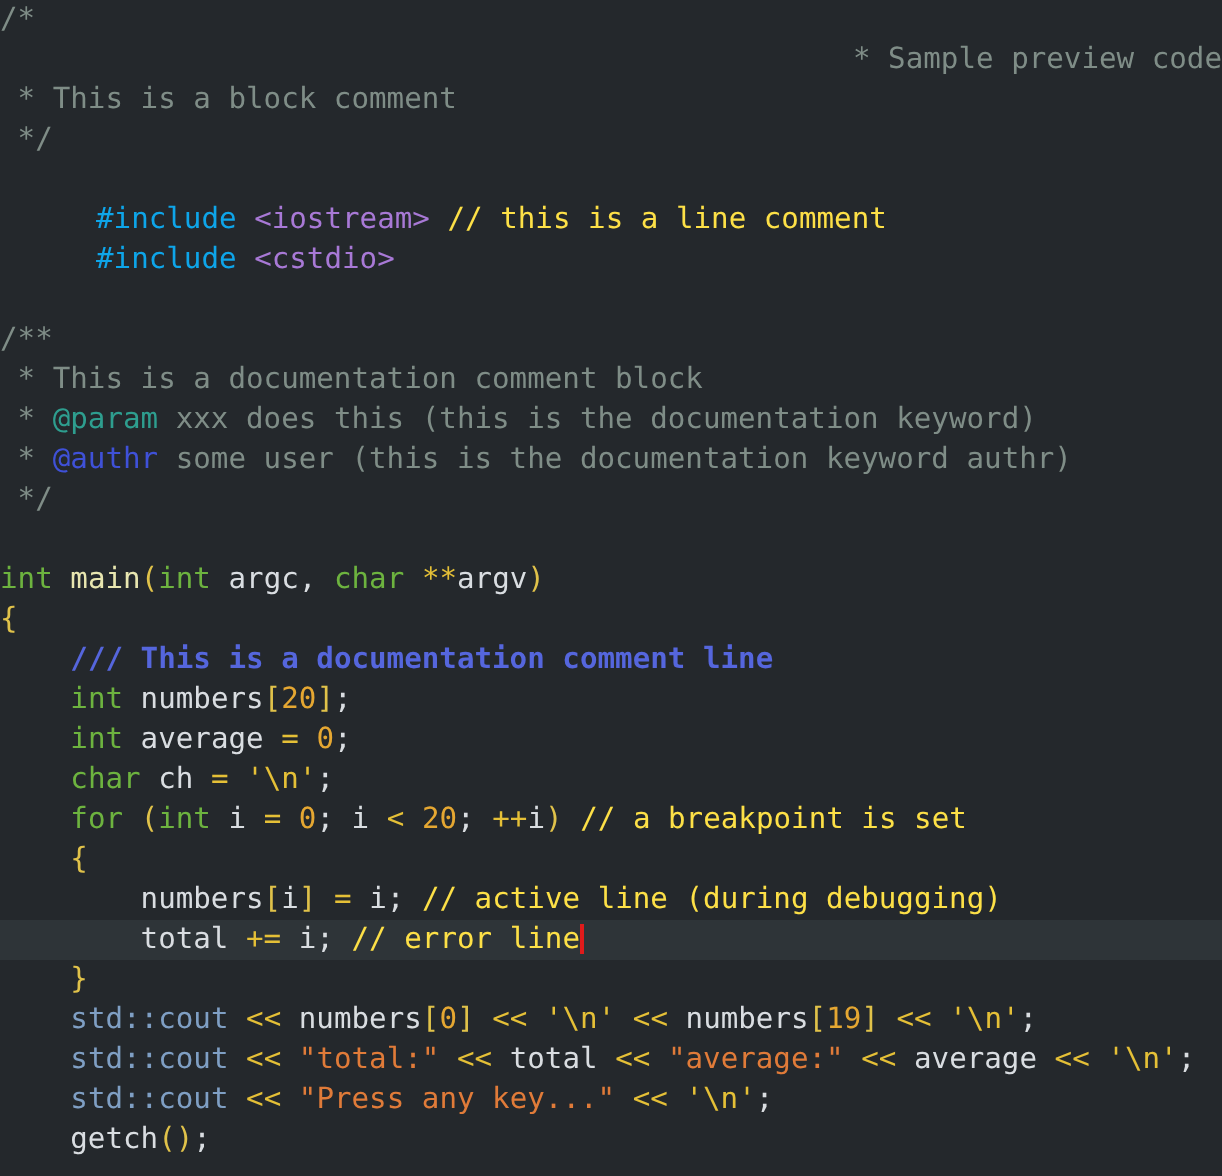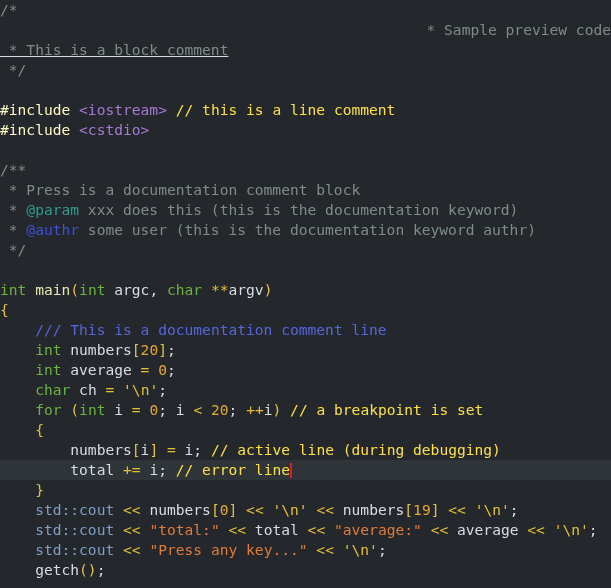--- a/index.html
+++ b/index.html
@@ -34,22 +34,22 @@
     background: #2e3438;
   }
   .tok { white-space: pre; }
 
   
   .c-comment      { color: #7f8d87; }            
   .c-linecomment  { color: #fde047; text-align: center; }            
   .c-doc          { color: #7f8d87; }            
   .c-dockey       { color: #2e9e8f; margin-top: 20px; }            
   .c-docerr       { color: #3f51d8; }            
-  .c-docline      { color: #5566dd; font-weight: normal; }  
-  .c-pp           { color: #fef9c3; }            
+  .c-docline      { color: #5566dd; font-weight: bold; }  
+  .c-pp           { color: #0ea5e9; margin-left: 48px; }            
   .c-ppinc        { color: #a879d6; }            
   .c-kw           { color: #6db33f; }            
   .c-fn           { color: #e8e6b0; margin-top: 40px; }            
   .c-num          { color: #e5a732; }            
   .c-str          { color: #e07b39; }            
   .c-chr          { color: #e5c037; }            
   .c-punct        { color: #e0c24a; }            
   .c-op           { color: #e5c037; }            
   .c-ident        { color: #d9dde1; }            
   .c-ns           { color: #7f9fc4; }            
@@ -63,28 +63,28 @@
     vertical-align: -3px;
   }
 </style>
 </head>
 <body>
 
 <div id="editor" style="background: rgb(36, 40, 44);">
   <div id="code-area">
       <div class="line" style="font-size: 14.6px; line-height: 20px; height: 20px; color: rgb(217, 221, 225);"><span class="tok c-comment">/*</span></div>
       <div class="line" style="font-size: 14.6px; line-height: 20px; height: 20px; color: rgb(217, 221, 225); text-align: right;"><span class="tok c-comment"> * Sample preview code</span></div>
-      <div class="line" style="font-size: 14.6px; line-height: 20px; height: 20px; color: rgb(217, 221, 225); text-decoration: underline;"><span class="tok c-comment"> * This is a block comment</span></div>
+      <div class="line" style="font-size: 14.6px; line-height: 20px; height: 20px; color: rgb(217, 221, 225);"><span class="tok c-comment"> * This is a block comment</span></div>
       <div class="line" style="font-size: 14.6px; line-height: 20px; height: 20px; color: rgb(217, 221, 225);"><span class="tok c-comment"> */</span></div>
       <div class="line" style="font-size: 14.6px; line-height: 20px; height: 20px; color: rgb(217, 221, 225);"><span class="tok">&nbsp;</span></div>
       <div class="line" style="font-size: 14.6px; line-height: 20px; height: 20px; color: rgb(217, 221, 225);"><span class="tok c-pp">#include </span><span class="tok c-ppinc">&lt;iostream&gt;</span><span class="tok c-ident"> </span><span class="tok c-linecomment">// this is a line comment</span></div>
       <div class="line" style="font-size: 14.6px; line-height: 20px; height: 20px; color: rgb(217, 221, 225);"><span class="tok c-pp">#include </span><span class="tok c-ppinc">&lt;cstdio&gt;</span></div>
       <div class="line" style="font-size: 14.6px; line-height: 20px; height: 20px; color: rgb(217, 221, 225);"><span class="tok">&nbsp;</span></div>
       <div class="line" style="font-size: 14.6px; line-height: 20px; height: 20px; color: rgb(217, 221, 225);"><span class="tok c-doc">/**</span></div>
-      <div class="line" style="font-size: 14.6px; line-height: 20px; height: 20px; color: rgb(217, 221, 225);"><span class="tok c-doc"> * Press is a documentation comment block</span></div>
+      <div class="line" style="font-size: 14.6px; line-height: 20px; height: 20px; color: rgb(217, 221, 225);"><span class="tok c-doc"> * This is a documentation comment block</span></div>
       <div class="line" style="font-size: 14.6px; line-height: 20px; height: 20px; color: rgb(217, 221, 225);"><span class="tok c-doc"> * </span><span class="tok c-dockey">@param</span><span class="tok c-doc"> xxx does this (this is the documentation keyword)</span></div>
       <div class="line" style="font-size: 14.6px; line-height: 20px; height: 20px; color: rgb(217, 221, 225);"><span class="tok c-doc"> * </span><span class="tok c-docerr">@authr</span><span class="tok c-doc"> some user (this is the documentation keyword authr)</span></div>
       <div class="line" style="font-size: 14.6px; line-height: 20px; height: 20px; color: rgb(217, 221, 225);"><span class="tok c-doc"> */</span></div>
       <div class="line" style="font-size: 14.6px; line-height: 20px; height: 20px; color: rgb(217, 221, 225);"><span class="tok">&nbsp;</span></div>
       <div class="line" style="font-size: 14.6px; line-height: 20px; height: 20px; color: rgb(217, 221, 225);"><span class="tok c-kw">int</span><span class="tok c-ident"> </span><span class="tok c-fn">main</span><span class="tok c-punct">(</span><span class="tok c-kw">int</span><span class="tok c-ident"> argc, </span><span class="tok c-kw">char</span><span class="tok c-ident"> </span><span class="tok c-op">**</span><span class="tok c-ident">argv</span><span class="tok c-punct">)</span></div>
       <div class="line" style="font-size: 14.6px; line-height: 20px; height: 20px; color: rgb(217, 221, 225);"><span class="tok c-punct">{</span></div>
       <div class="line" style="font-size: 14.6px; line-height: 20px; height: 20px; color: rgb(217, 221, 225);"><span class="tok c-ident">    </span><span class="tok c-docline">/// This is a documentation comment line</span></div>
       <div class="line" style="font-size: 14.6px; line-height: 20px; height: 20px; color: rgb(217, 221, 225);"><span class="tok c-ident">    </span><span class="tok c-kw">int</span><span class="tok c-ident"> numbers</span><span class="tok c-punct">[</span><span class="tok c-num">20</span><span class="tok c-punct">]</span><span class="tok c-semi">;</span></div>
       <div class="line" style="font-size: 14.6px; line-height: 20px; height: 20px; color: rgb(217, 221, 225);"><span class="tok c-ident">    </span><span class="tok c-kw">int</span><span class="tok c-ident"> average </span><span class="tok c-op">=</span><span class="tok c-ident"> </span><span class="tok c-num">0</span><span class="tok c-semi">;</span></div>
       <div class="line" style="font-size: 14.6px; line-height: 20px; height: 20px; color: rgb(217, 221, 225);"><span class="tok c-ident">    </span><span class="tok c-kw">char</span><span class="tok c-ident"> ch </span><span class="tok c-op">=</span><span class="tok c-ident"> </span><span class="tok c-chr">'\n'</span><span class="tok c-semi">;</span></div>

